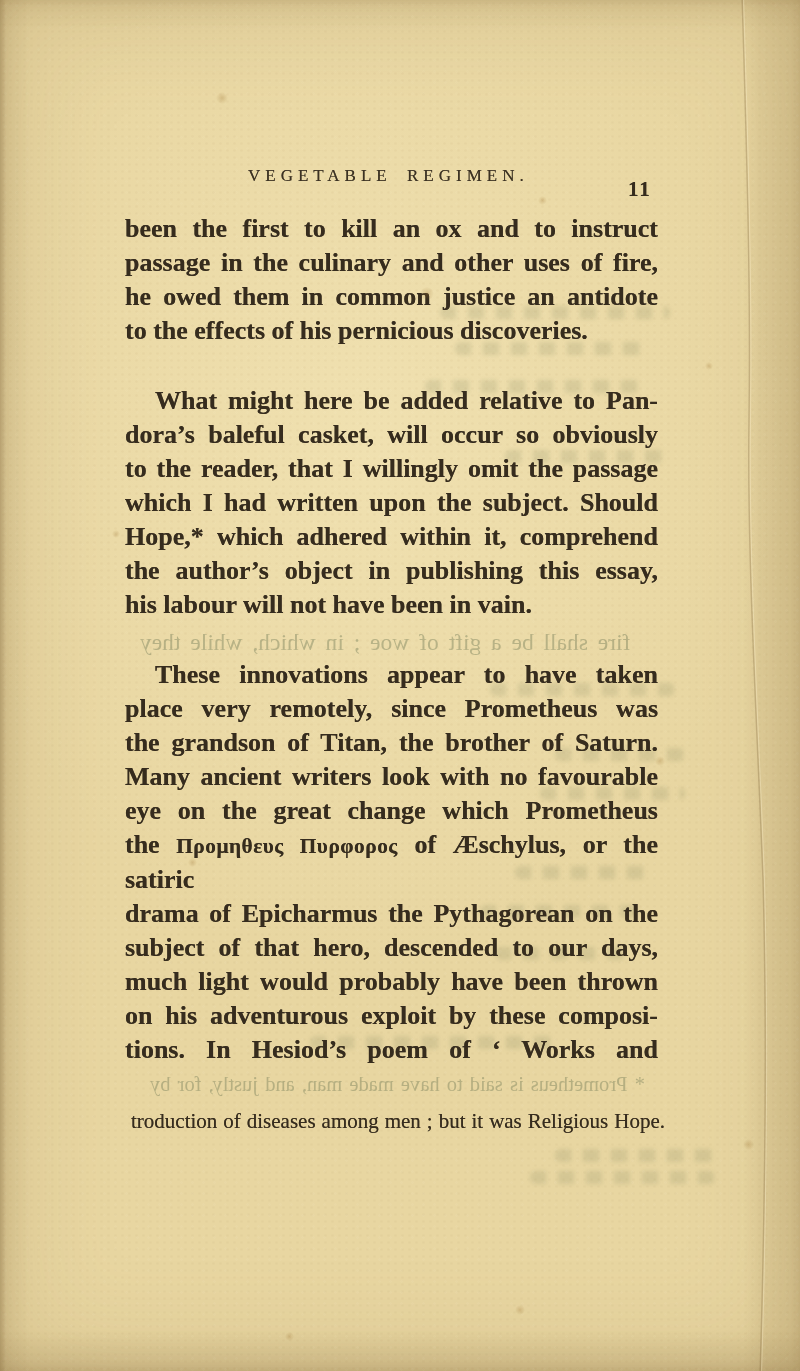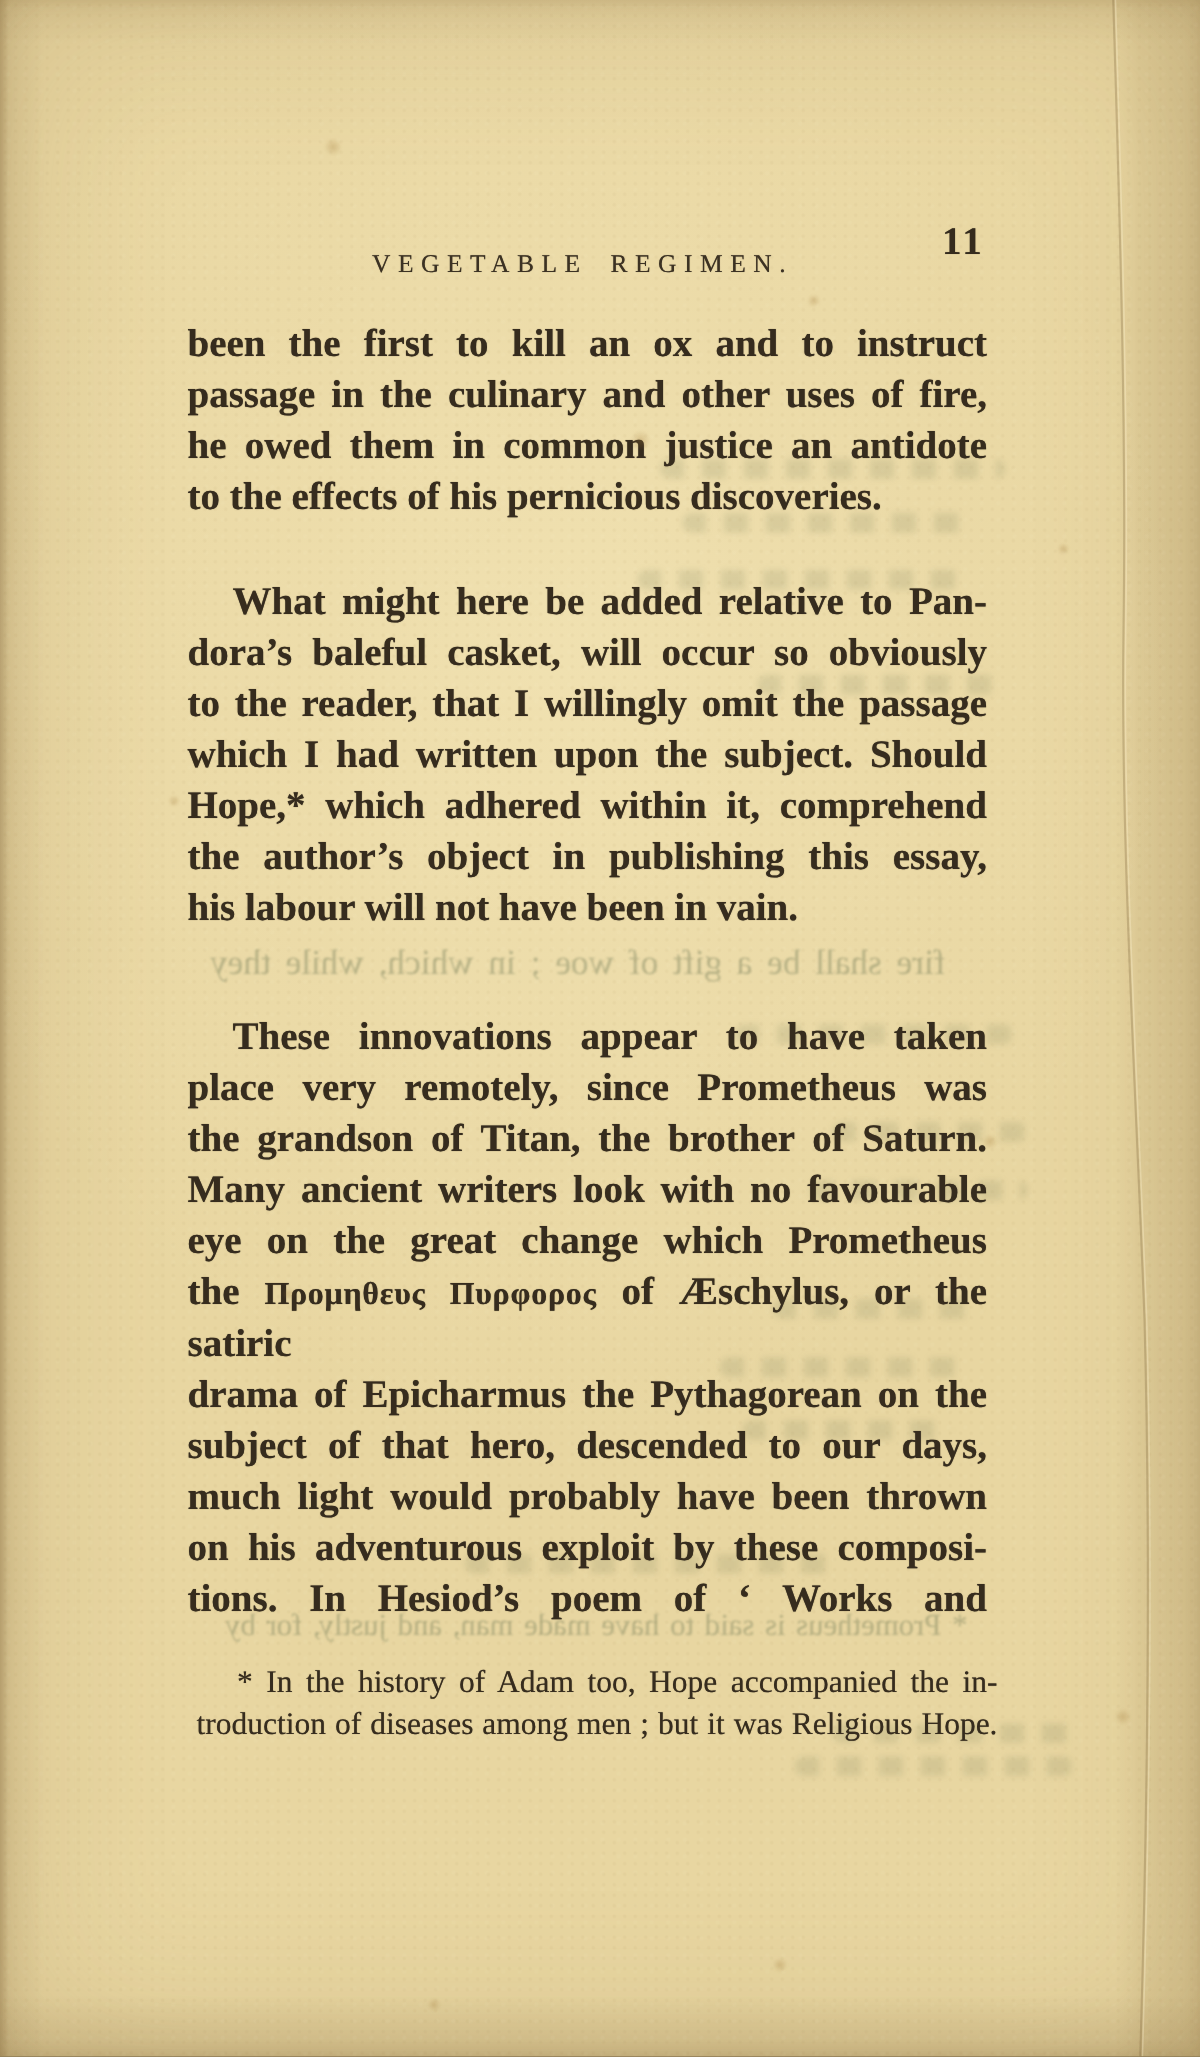--- a/index.html
+++ b/index.html
@@ -25,35 +25,35 @@
   .running-head { position:absolute; top:0; left:0; width:100%; height:0; }
   .head-title {
     position:absolute; left:248px; top:165px;
     font-size:17px; line-height:21px;
     letter-spacing:5px; word-spacing:6px;
     color:#3c3223;
     text-shadow:0 0 0.5px rgba(60,50,35,0.7);
     white-space:nowrap;
   }
   .folio {
-    position:absolute; left:628px; top:149px;
-    font-size:26px; line-height:24px; letter-spacing:2px;
+    position:absolute; left:628px; top:177px;
+    font-size:21px; line-height:24px; letter-spacing:2px;
     color:#352b1d; font-weight:bold;
     text-shadow:0 0 0.5px rgba(60,50,35,0.6);
   }
 
   
   .text-block {
     position:absolute; left:125px; top:212px; width:533px;
     font-size:26px; line-height:34px;
     text-shadow:0 0 0.6px rgba(54,44,30,0.75);
   }
   .para { margin:0;font-weight:bold; }
   .para.p2 { margin-top:36px; }
-  .para.p3 { margin-top:52px; }
+  .para.p3 { margin-top:36px; }
   .line { text-align:justify; text-align-last:justify; }
   .line.end { text-align-last:left; }
   .line.indent { text-indent:30px; }
   .greek { font-size:0.82em; letter-spacing:0.5px; }
 
   
   .footnote {
     position:absolute; left:131px; top:1107px; width:534px;
     font-size:21px; line-height:28px;
     text-shadow:0 0 0.5px rgba(54,44,30,0.7);
@@ -144,21 +144,20 @@
       <div class="line">drama of Epicharmus the Pythagorean on the</div>
       <div class="line">subject of that hero, descended to our days,</div>
       <div class="line">much light would probably have been thrown</div>
       <div class="line">on his adventurous exploit by these composi-</div>
       <div class="line">tions. In Hesiod’s poem of ‘ Works and</div>
     </div>
 
   </main>
 
   <aside class="footnote">
-    <div class="fline indent">* In the history of Adam too, Hope accompanied the in-</div>
     <div class="fline">troduction of diseases among men ; but it was Religious Hope.</div>
   </aside>
 
   <svg class="creases" width="800" height="1371" viewBox="0 0 800 1371">
     <path d="M742,-5 C746,130 751,280 749,420 C747,560 757,720 763,880 C767,1030 765,1210 760,1376" stroke="rgba(120,95,55,0.28)" stroke-width="1.4" fill="none"></path>
     <path d="M743.5,-5 C747.5,130 752.5,280 750.5,420 C748.5,560 758.5,720 764.5,880 C768.5,1030 766.5,1210 761.5,1376" stroke="rgba(255,245,215,0.30)" stroke-width="1" fill="none"></path>
   </svg>
 
   <div class="spot" style="left:216px; top:92px;  width:12px; height:12px;"></div>
   <div class="spot" style="left:538px; top:196px; width:9px;  height:9px;"></div>

